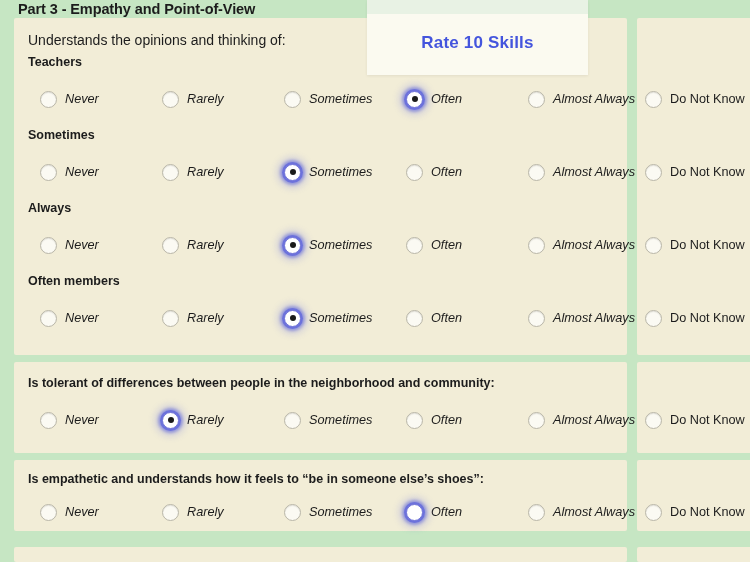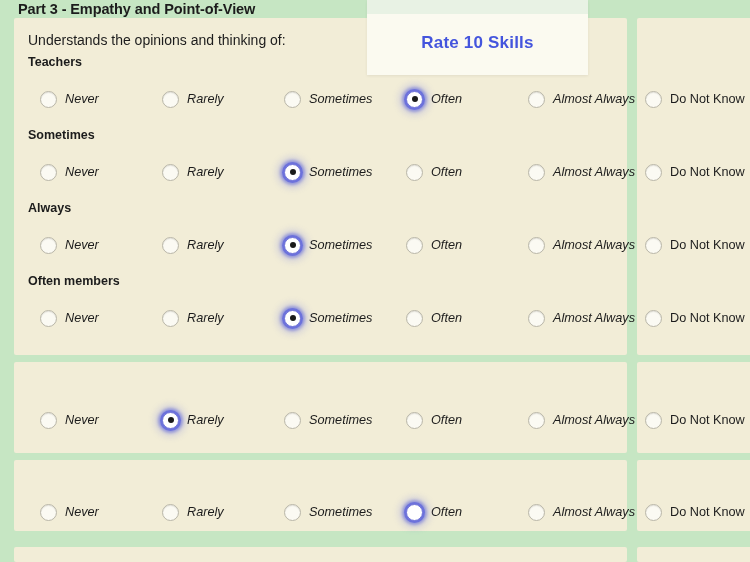--- a/index.html
+++ b/index.html
@@ -290,20 +290,21 @@
       <span class="radio"></span>
       <span class="lbl">Do Not Know</span>
     </div>
     <div class="side-opt" style="left:8px; top:287px;">
       <span class="radio"></span>
       <span class="lbl">Do Not Know</span>
     </div>
   </div>
 
   <div class="panel panel-main sec2">
+    <div class="prompt q" style="left:14px; top:14px;">Is tolerant of differences between people in the neighborhood and community:</div>
     <div class="radio-row" style="top:45px;">
       <div class="opt" style="left:14px;">
         <span class="radio"></span>
         <span class="lbl">Never</span>
       </div>
       <div class="opt" style="left:136px;">
         <span class="radio glow checked"></span>
         <span class="lbl">Rarely</span>
       </div>
       <div class="opt" style="left:258px;">
@@ -321,20 +322,21 @@
     </div>
   </div>
   <div class="panel panel-side sec2">
     <div class="side-opt" style="left:8px; top:45px;">
       <span class="radio"></span>
       <span class="lbl">Do Not Know</span>
     </div>
   </div>
 
   <div class="panel panel-main sec3">
+    <div class="prompt q" style="left:14px; top:12px;">Is empathetic and understands how it feels to “be in someone else’s shoes”:</div>
     <div class="radio-row" style="top:39px;">
       <div class="opt" style="left:14px;">
         <span class="radio"></span>
         <span class="lbl">Never</span>
       </div>
       <div class="opt" style="left:136px;">
         <span class="radio"></span>
         <span class="lbl">Rarely</span>
       </div>
       <div class="opt" style="left:258px;">

